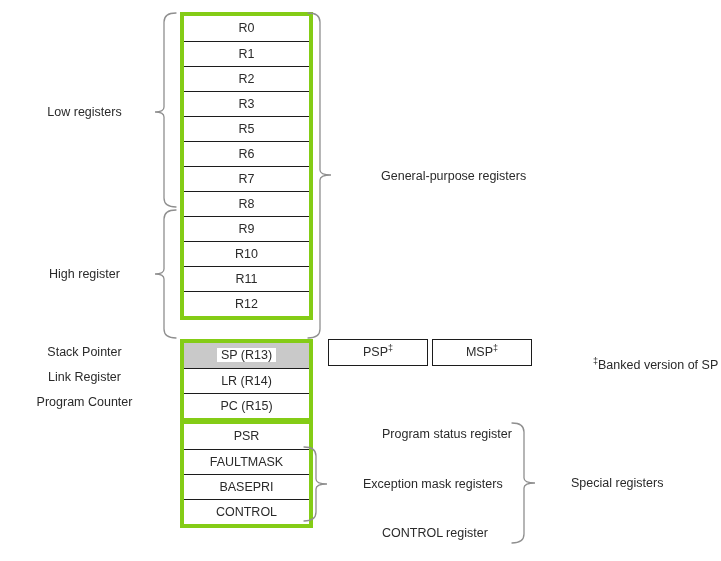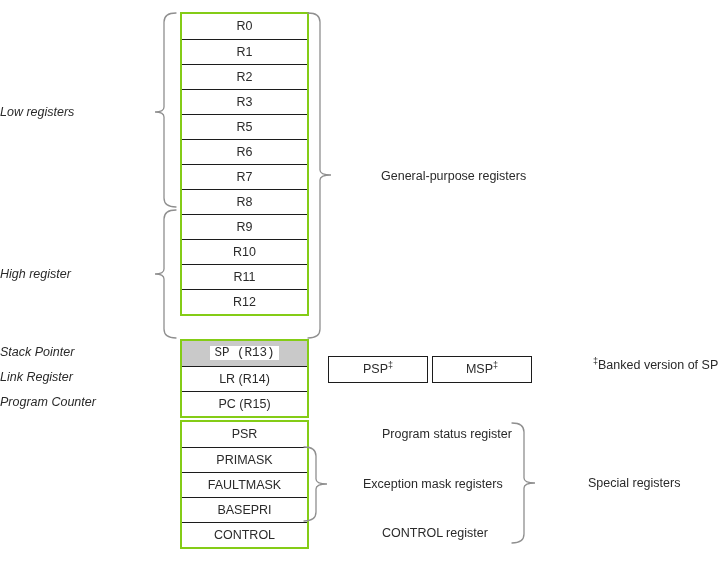--- a/index.html
+++ b/index.html
@@ -2,37 +2,37 @@
 <html><head>
 <meta charset="utf-8">
 <style>
   html,body{margin:0;padding:0;background:#ffffff;}
   .canvas{
     position:relative;width:721px;height:561px;background:#ffffff;
     font-family:"Liberation Sans",sans-serif;color:#2a2a2a;font-size:12.5px;
     overflow:hidden;
   }
   .llabel{
-    position:absolute;left:0;width:153px;height:16px;line-height:16px;
-    text-align:left;white-space:nowrap;font-style:italic;
+    position:absolute;left:8px;width:153px;height:16px;line-height:16px;
+    text-align:center;white-space:nowrap;
   }
   .block{
     position:absolute;left:180px;width:125px;box-sizing:content-box;
-    border:2px solid #84cc16;background:#ffffff;
+    border:4px solid #84cc16;background:#ffffff;
   }
   .cell{
     height:25px;box-sizing:border-box;border-top:1px solid #1c1c1c;
     text-align:center;line-height:24px;white-space:nowrap;
   }
   .cell:first-child{border-top:none;line-height:25px;}
-  .sp-row{background:#c9c9c9;font-family:Liberation Mono, monospace;}
+  .sp-row{background:#c9c9c9;}
   .hl{background:#ffffff;padding:0 4px;}
   .bankbox{
     position:absolute;top:339px;width:100px;height:27px;box-sizing:border-box;
-    border:1px solid #1c1c1c;background:#ffffff;text-align:center;line-height:25px;margin-top:17px;
+    border:1px solid #1c1c1c;background:#ffffff;text-align:center;line-height:25px;
   }
   .ann{position:absolute;white-space:nowrap;height:16px;line-height:16px;margin-left:48px;}
   sup{font-size:9px;line-height:0;vertical-align:super;}
   .braces{position:absolute;left:0;top:0;pointer-events:none;}
 </style>
 </head>
 <body>
 
 <div class="canvas">
 
@@ -56,36 +56,35 @@
       <div class="cell">R11</div>
       <div class="cell">R12</div>
     </div>
   <div class="block" id="ptr-block" style="top:339px">
       <div class="cell sp-row"><span class="hl">SP (R13)</span></div>
       <div class="cell">LR (R14)</div>
       <div class="cell">PC (R15)</div>
     </div>
   <div class="block" id="special-block" style="top:420px">
       <div class="cell">PSR</div>
-      <div class="cell">PRIMASK</div>
       <div class="cell">FAULTMASK</div>
       <div class="cell">BASEPRI</div>
       <div class="cell">CONTROL</div>
     </div>
 
   <div class="bankbox" style="left:328px"><span>PSP</span><sup>‡</sup></div>
   <div class="bankbox" style="left:432px"><span>MSP</span><sup>‡</sup></div>
 
   <div class="ann" style="left:545px;top:357px"><sup>‡</sup><span>Banked version of SP</span></div>
 
   <div class="ann" style="left:333px;top:168px">General-purpose registers</div>
   <div class="ann" style="left:334px;top:426px">Program status register</div>
   <div class="ann" style="left:315px;top:476px">Exception mask registers</div>
   <div class="ann" style="left:334px;top:525px">CONTROL register</div>
-  <div class="ann" style="left:540px;top:475px">Special registers</div>
+  <div class="ann" style="left:523px;top:475px">Special registers</div>
 
   <svg class="braces" id="brace-layer" width="721" height="561" viewBox="0 0 721 561">
       <path d="M 176 13 Q 164 13 164 22 L 164 107 Q 164 112 155 112 Q 164 112 164 117 L 164 198 Q 164 207 176 207" fill="none" stroke="#8f8f8f" stroke-width="1.3" stroke-linecap="round"></path>
       <path d="M 176 210 Q 164 210 164 219 L 164 269 Q 164 274 155 274 Q 164 274 164 279 L 164 329 Q 164 338 176 338" fill="none" stroke="#8f8f8f" stroke-width="1.3" stroke-linecap="round"></path>
       <path d="M 308 13 Q 320 13 320 22 L 320 170 Q 320 175 331 175 Q 320 175 320 180 L 320 329 Q 320 338 308 338" fill="none" stroke="#8f8f8f" stroke-width="1.3" stroke-linecap="round"></path>
       <path d="M 304 447 Q 316 447 316 456 L 316 479 Q 316 484 327 484 Q 316 484 316 489 L 316 512 Q 316 521 304 521" fill="none" stroke="#8f8f8f" stroke-width="1.3" stroke-linecap="round"></path>
       <path d="M 512 423 Q 524 423 524 432 L 524 478 Q 524 483 535 483 Q 524 483 524 488 L 524 534 Q 524 543 512 543" fill="none" stroke="#8f8f8f" stroke-width="1.3" stroke-linecap="round"></path>
     </svg>
 </div>
 

